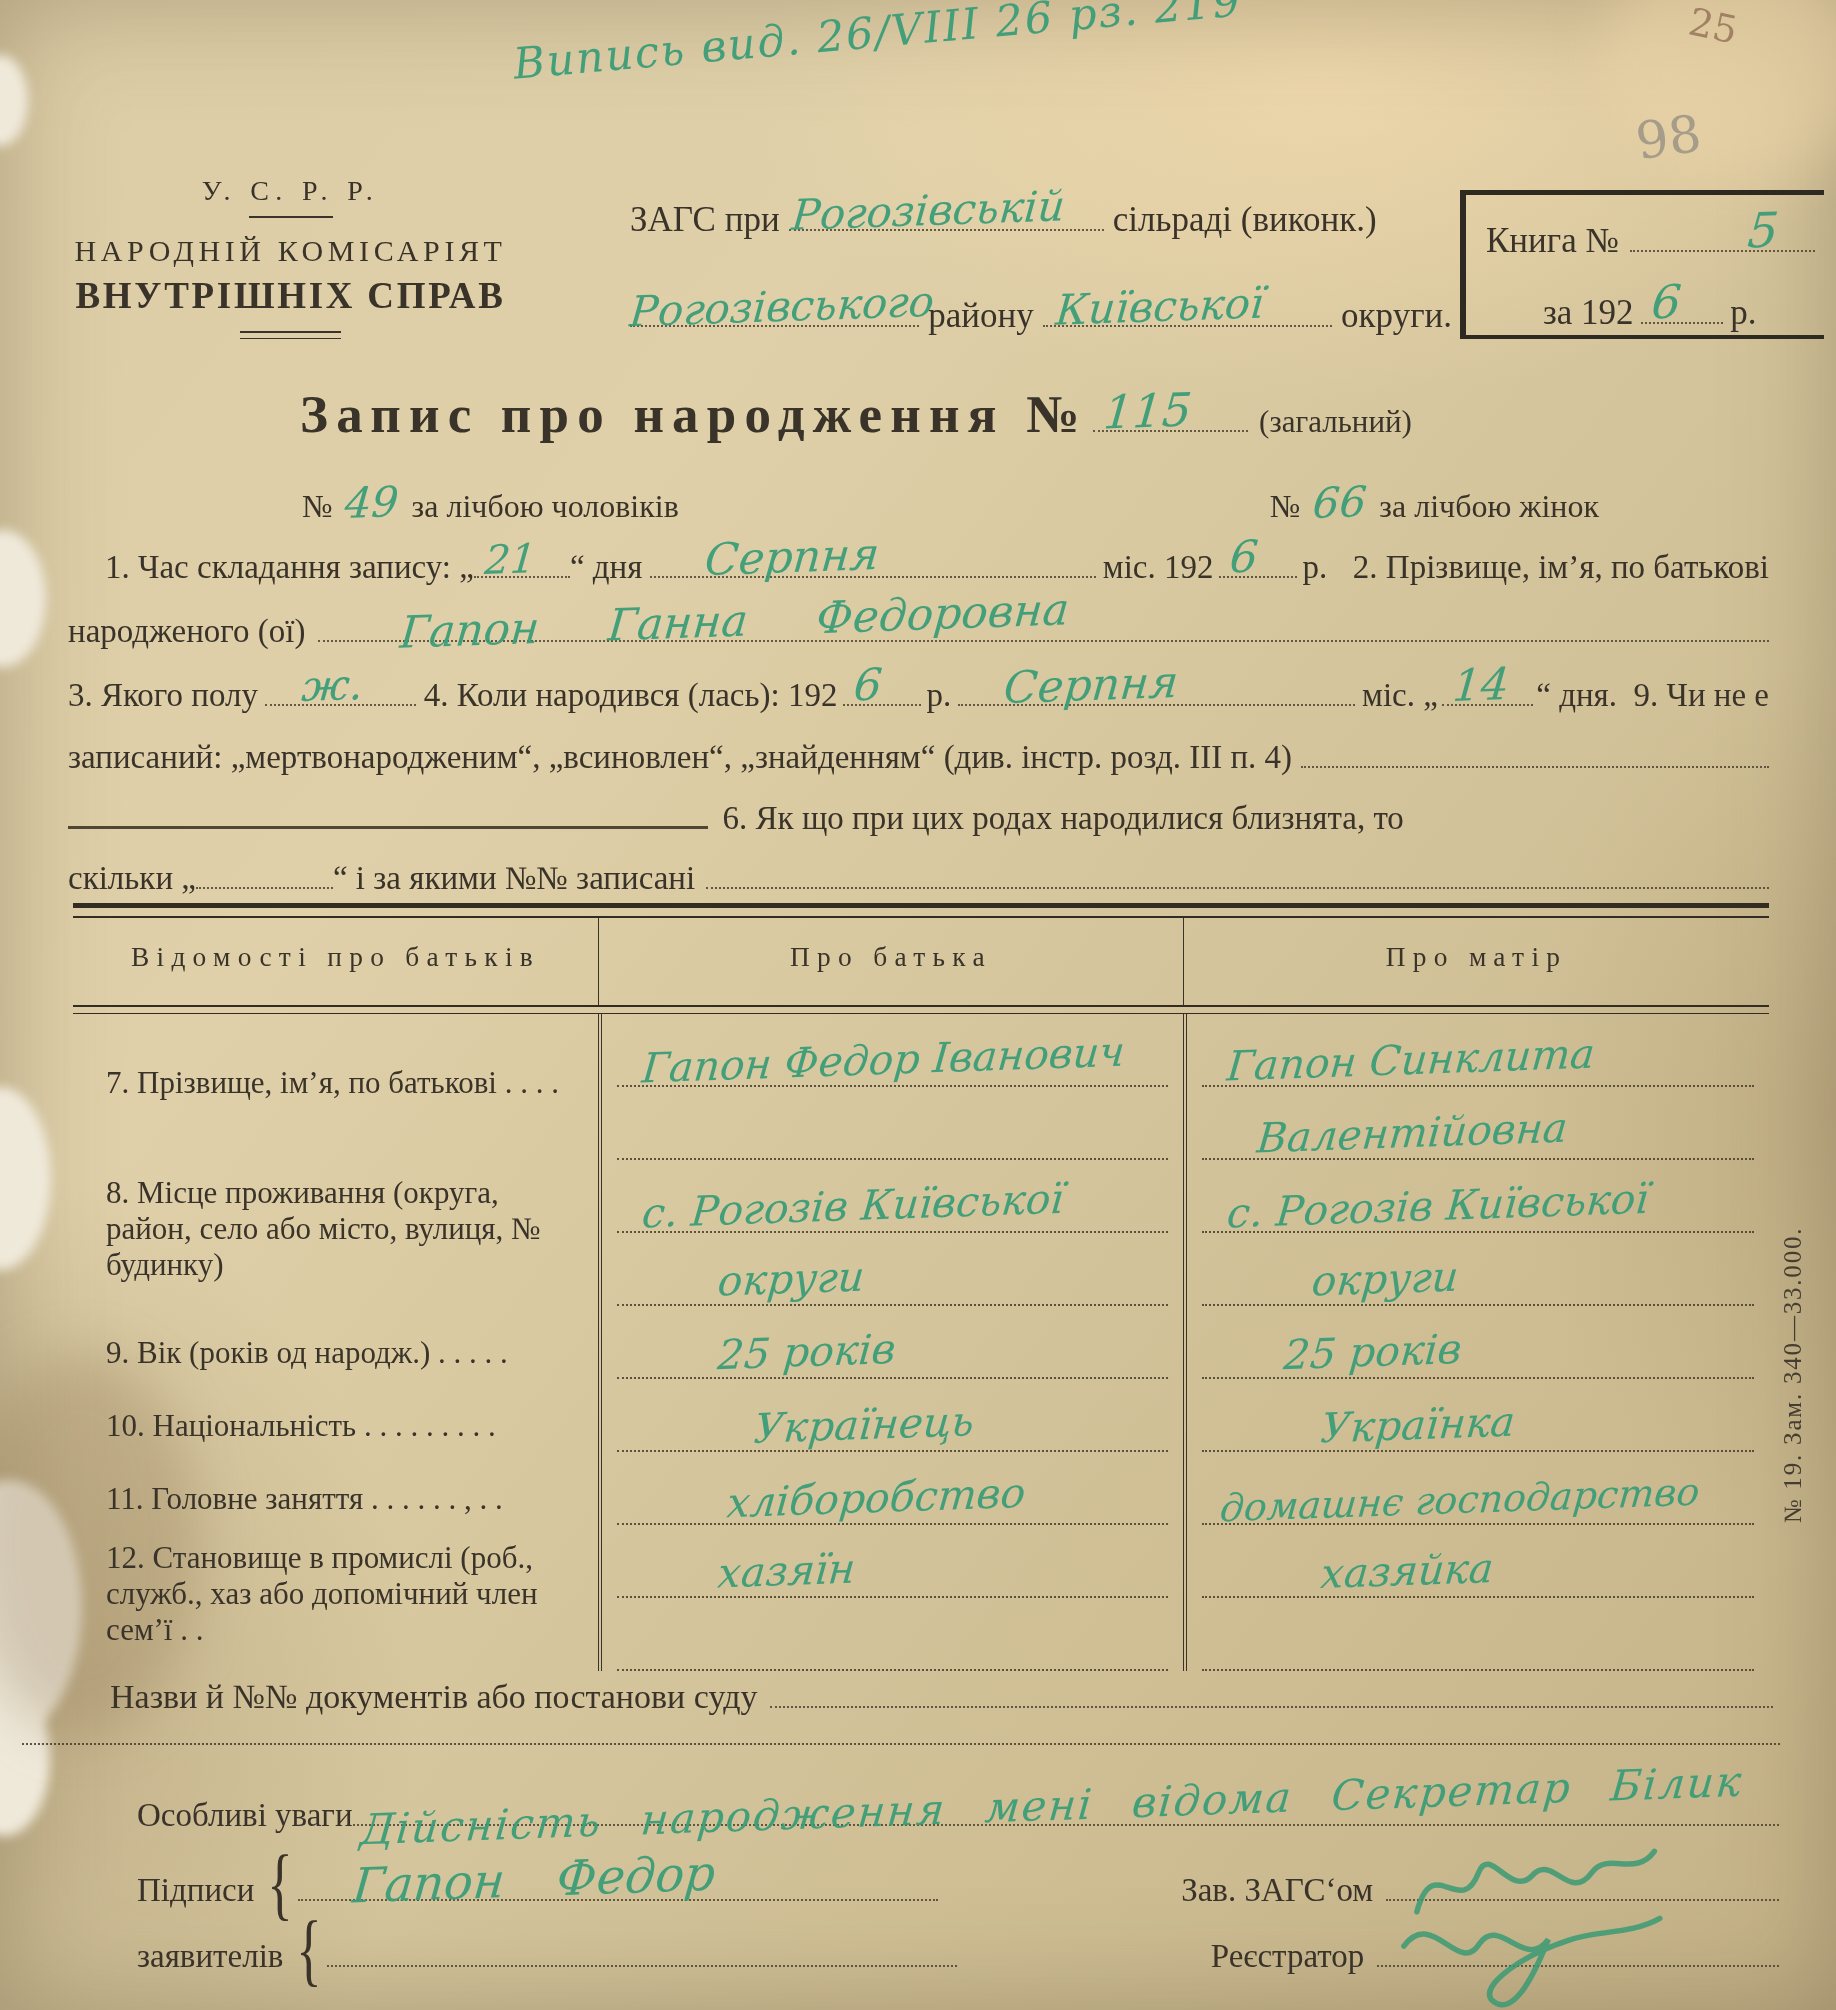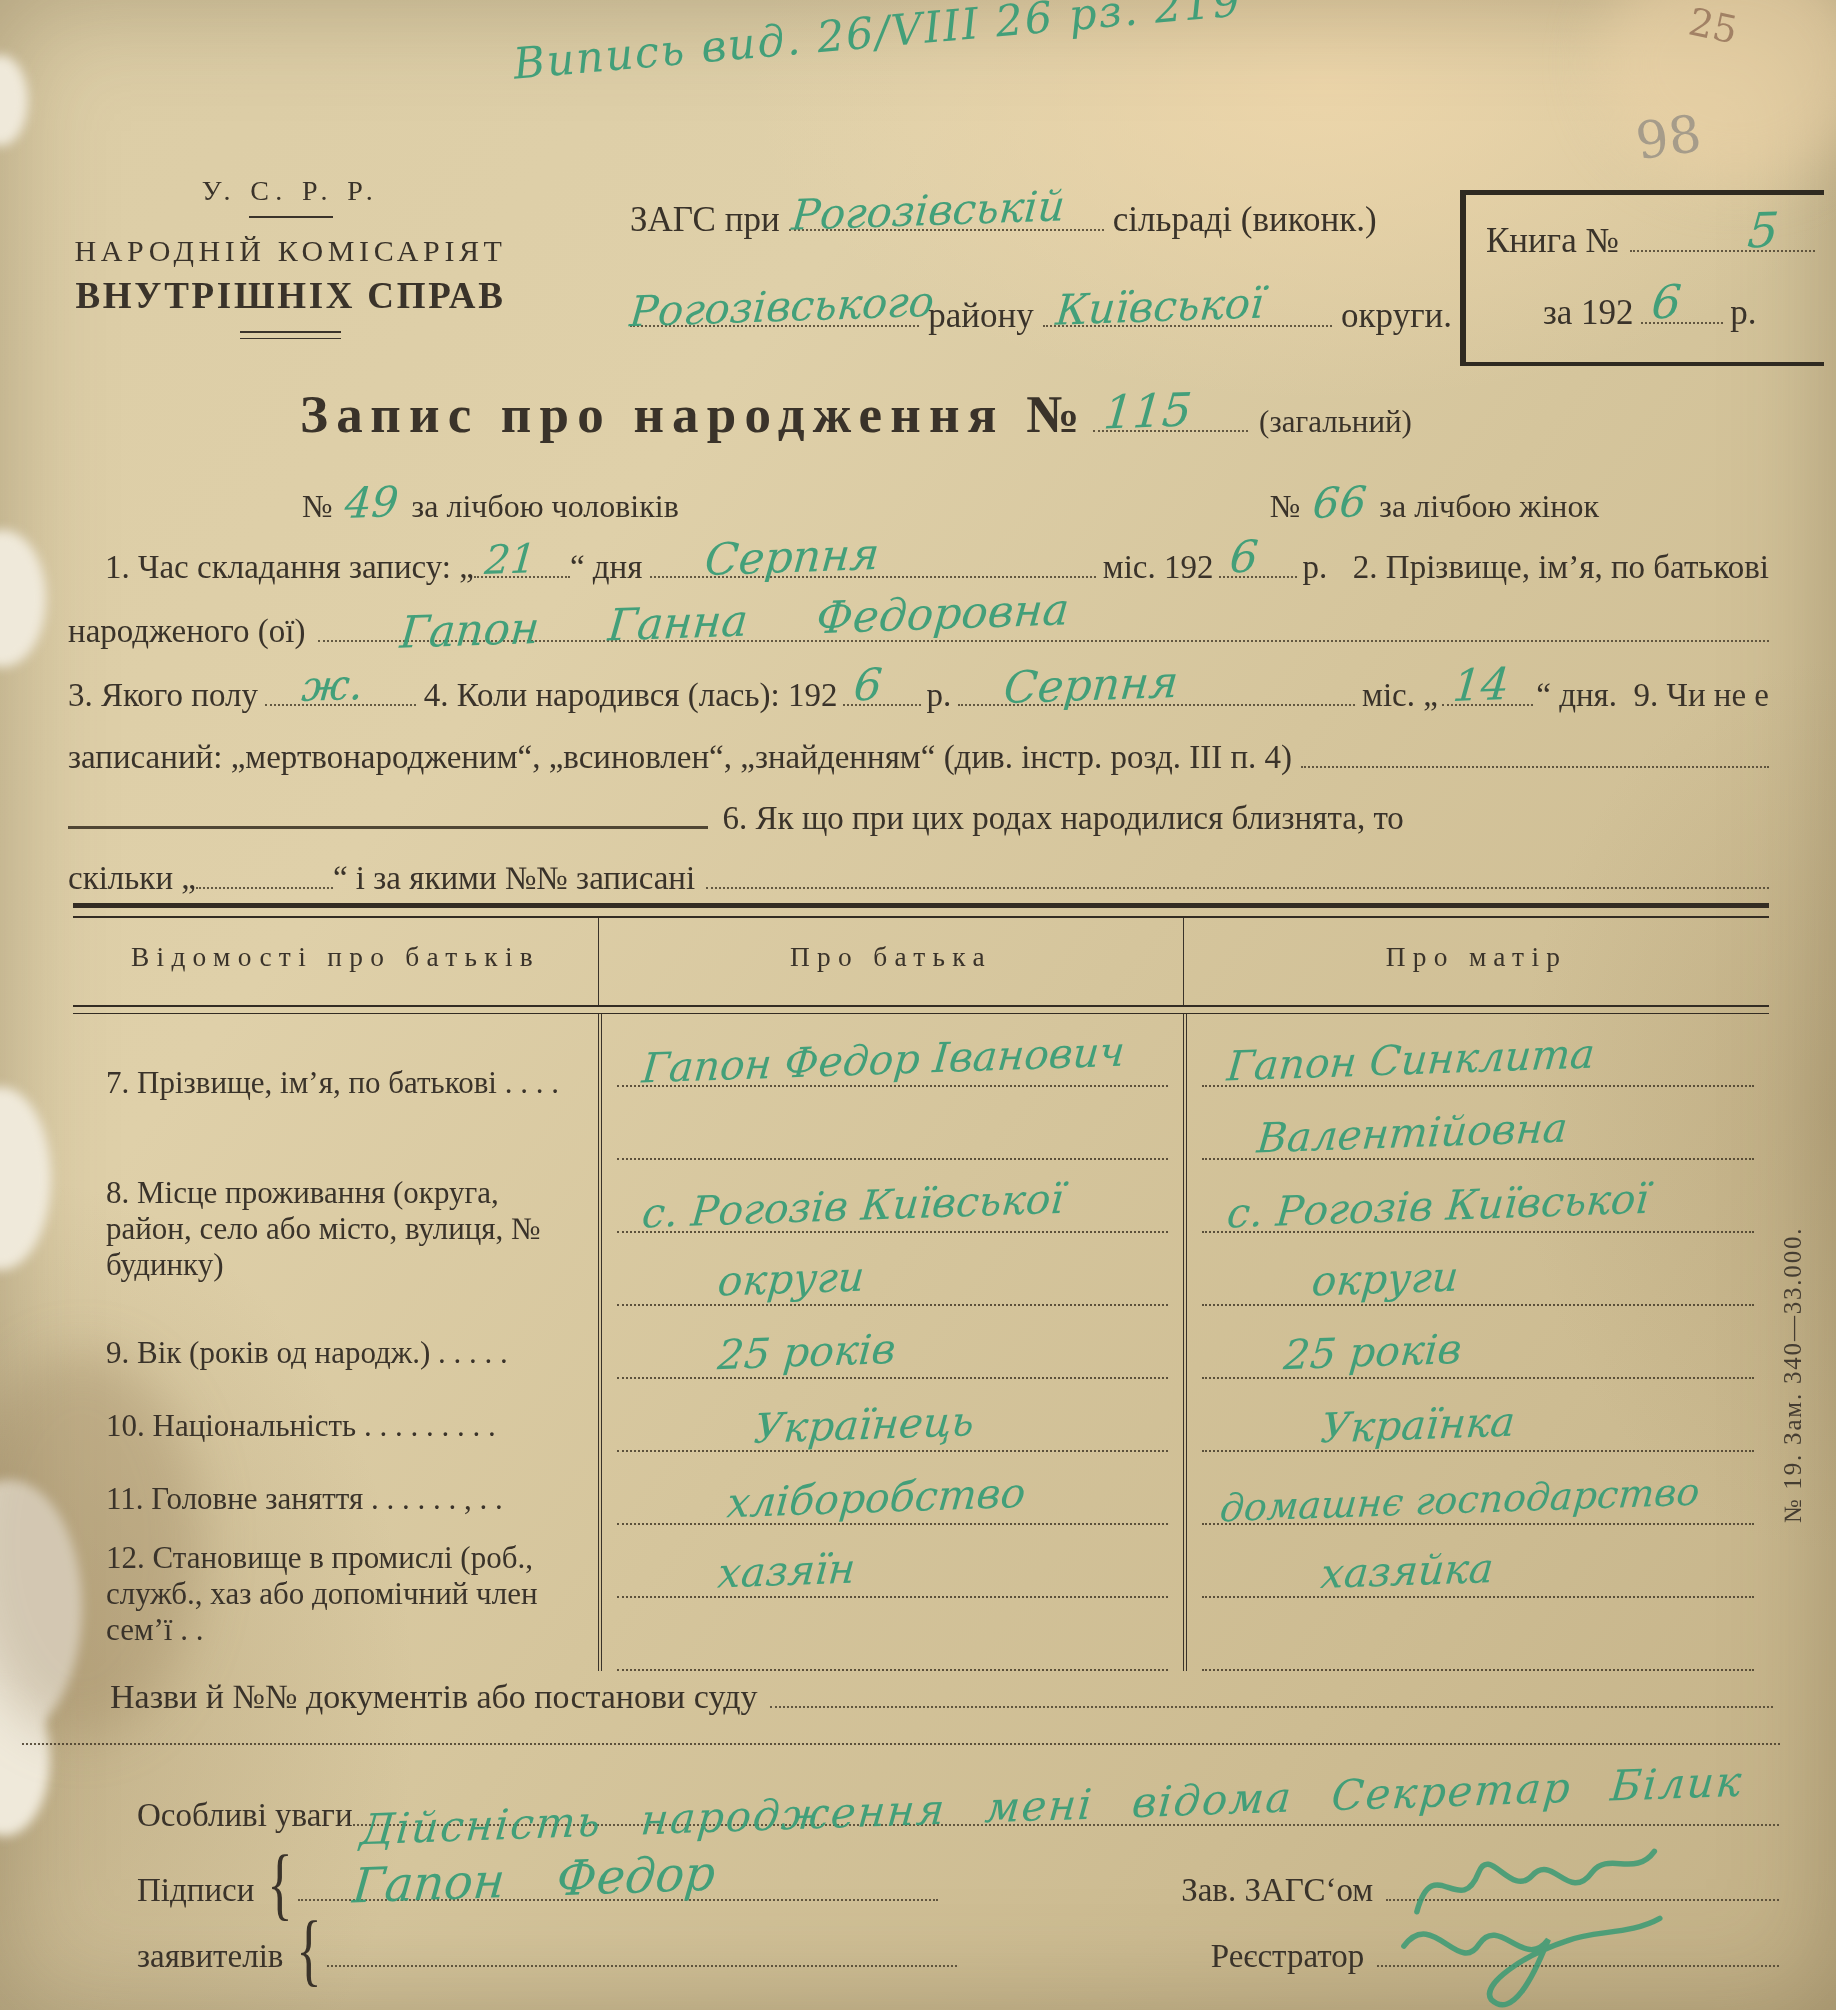--- a/index.html
+++ b/index.html
@@ -43,21 +43,21 @@
   .rule-sm{width:84px;border-top:2.7px solid #3a332a;margin:9.1px auto 7.3px auto;}
   .narkom1{font-size:30px;letter-spacing:4.6px;margin-top:16px;}
   .narkom2{font-size:37px;font-weight:bold;letter-spacing:2.7px;margin-top:5.5px;}
   .rule-dbl{width:101px;height:4.6px;border-top:2.7px solid #3a332a;border-bottom:1.8px solid #3a332a;margin:14.6px auto 0 auto;}
 
   .zags{position:absolute;left:630px;top:192px;width:822px;font-size:35px;}
   .zags-lineA,.zags-lineB{display:flex;align-items:baseline;}
   .zags-lineB{margin-top:48px;}
 
   .bookbox{
-    position:absolute;left:1460px;top:190px;right:12.8px;height:176px;
+    position:absolute;left:1460px;top:190px;right:12.8px;height:149px;
     border-left:6.4px solid #2f2a21;border-top:5.5px solid #2f2a21;border-bottom:4.6px solid #2f2a21;
     padding:18.3px 9.1px 9.1px 20px;font-size:35px;box-sizing:border-box;
   }
   .bookbox .row{display:flex;align-items:baseline;}
   .bookbox .row2{margin-top:24px;padding-left:57px;}
 
   .title{position:absolute;left:300px;top:384px;display:flex;align-items:baseline;}
   .title .big{font-size:53px;font-weight:600;letter-spacing:8.2px;}
   .title .small{font-size:31px;margin-left:5.5px;}
 

